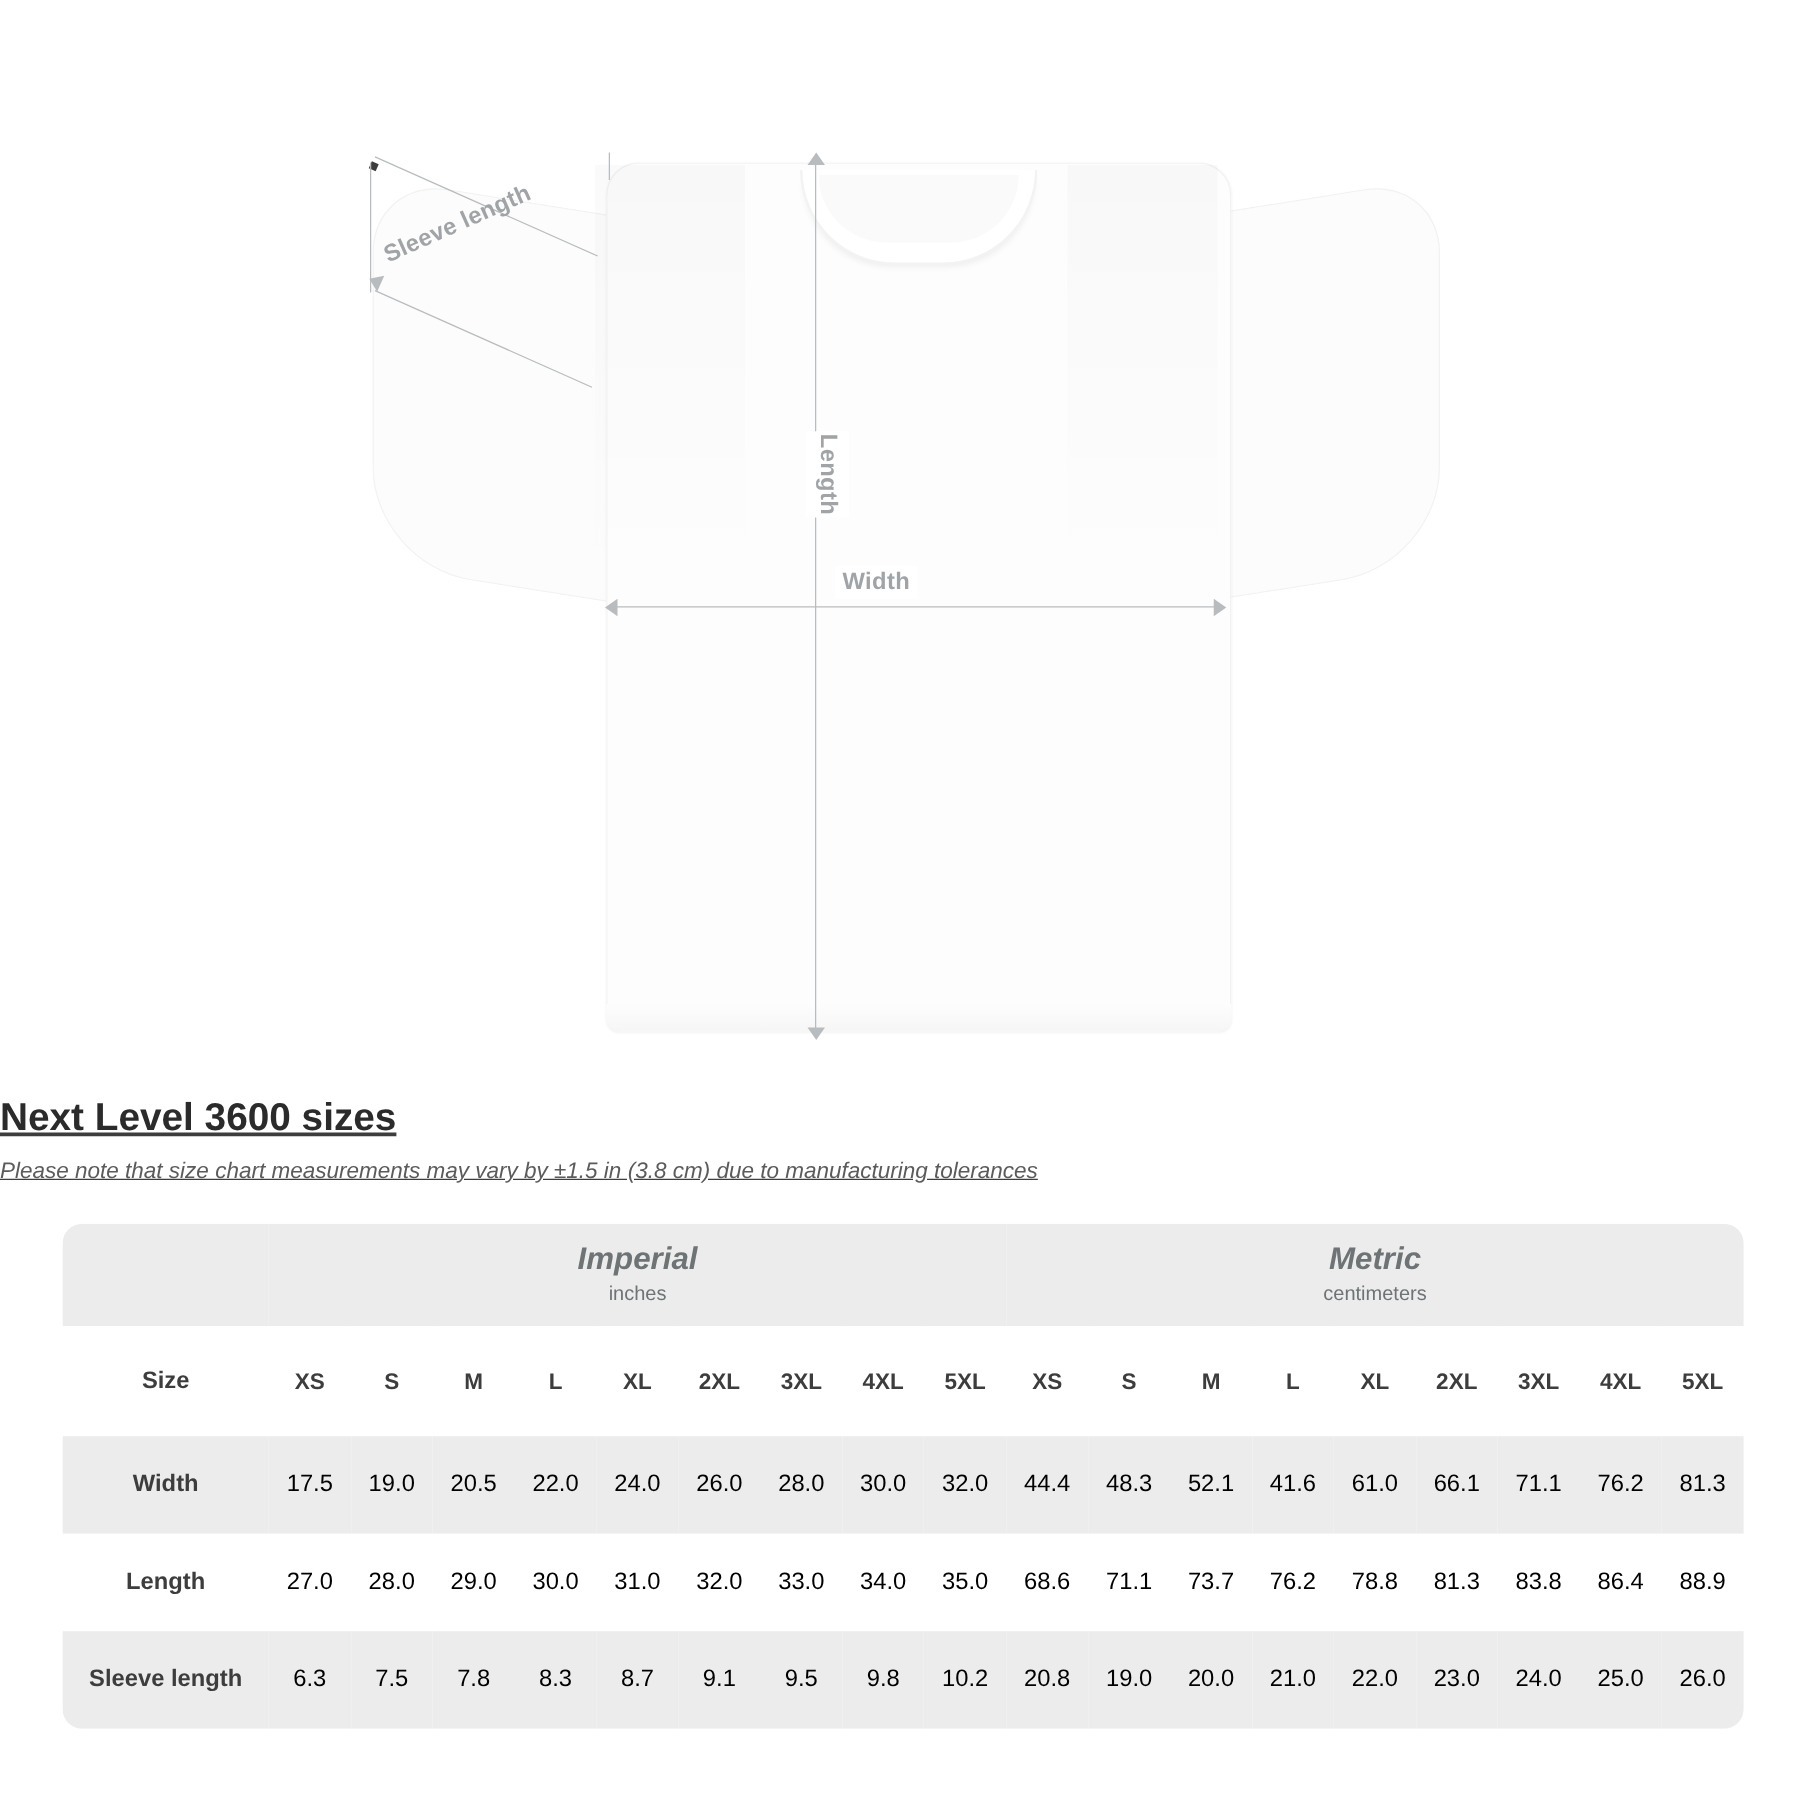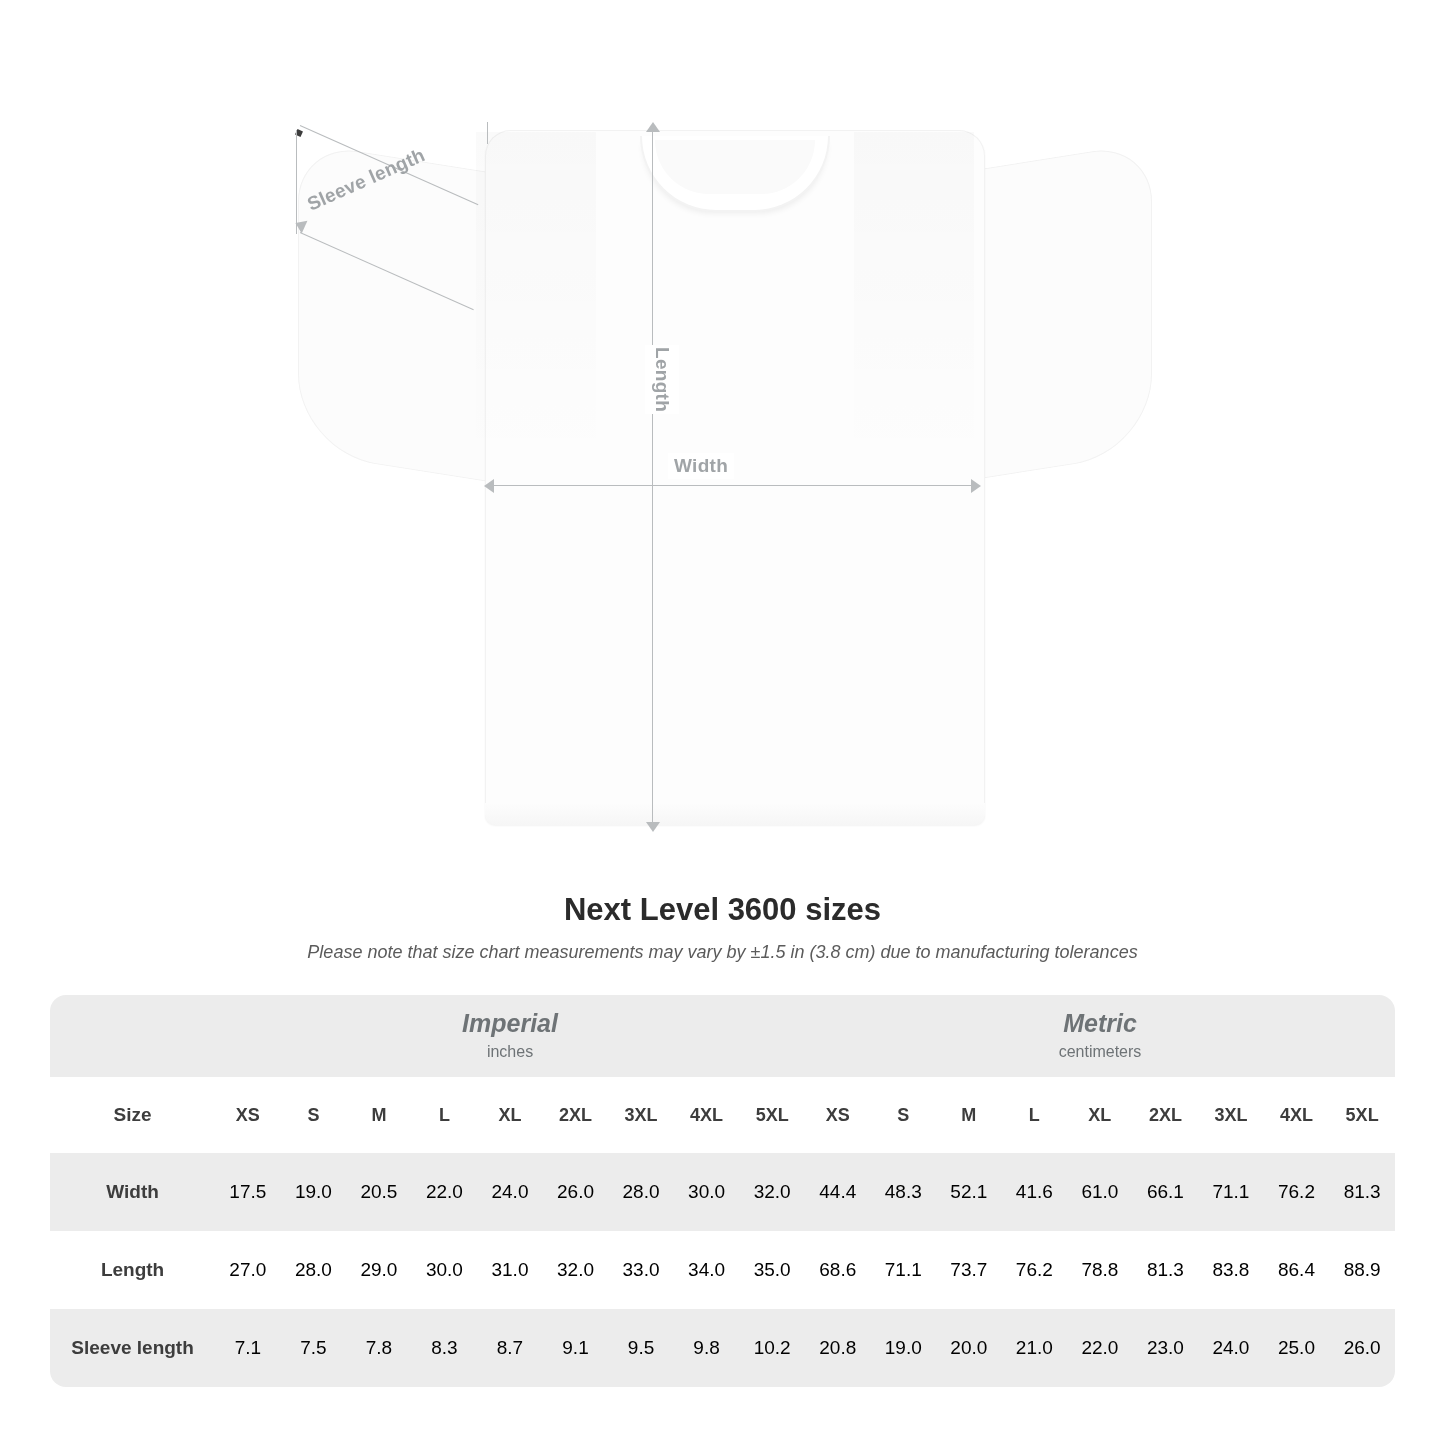--- a/index.html
+++ b/index.html
@@ -133,22 +133,22 @@
     text-orientation: mixed;
   }
   .guide-label.sleeve-lbl {
     transform: rotate(-24deg);
     transform-origin: left center;
     background: transparent;
   }
 
   
   .titles {
-    text-align: center;
-    margin-top: 32px;
+    margin-top: 16px;
+    text-decoration: underline;
   }
   .chart-title {
     font-size: 31px;
     font-weight: bold;
     color: #2b2b2b;
     margin: 0 0 14px 0;
   }
   .chart-note {
     font-size: 18px;
     font-style: italic;
@@ -185,21 +185,21 @@
     color: #6e7376;
     line-height: 1.25;
   }
   .unit-head .unit-sub {
     font-size: 16px;
     color: #6e7376;
     line-height: 1.6;
   }
   .row-size {
     background: #ffffff;
-    height: 76px;
+    height: 88px;
   }
   .row-size th {
     font-size: 19px;
     font-weight: bold;
     color: #3d3d3d;
   }
   .row-size td {
     font-size: 18px;
     font-weight: bold;
     color: #3d3d3d;
@@ -361,21 +361,21 @@
         <td class="cell-val">73.7</td>
         <td class="cell-val">76.2</td>
         <td class="cell-val">78.8</td>
         <td class="cell-val">81.3</td>
         <td class="cell-val">83.8</td>
         <td class="cell-val">86.4</td>
         <td class="cell-val">88.9</td>
       </tr>
       <tr class="row-alt">
         <th class="row-label">Sleeve length</th>
-        <td class="cell-val">7.1</td>
+        <td class="cell-val">6.3</td>
         <td class="cell-val">7.5</td>
         <td class="cell-val">7.8</td>
         <td class="cell-val">8.3</td>
         <td class="cell-val">8.7</td>
         <td class="cell-val">9.1</td>
         <td class="cell-val">9.5</td>
         <td class="cell-val">9.8</td>
         <td class="cell-val">10.2</td>
         <td class="cell-val">20.8</td>
         <td class="cell-val">19.0</td>

